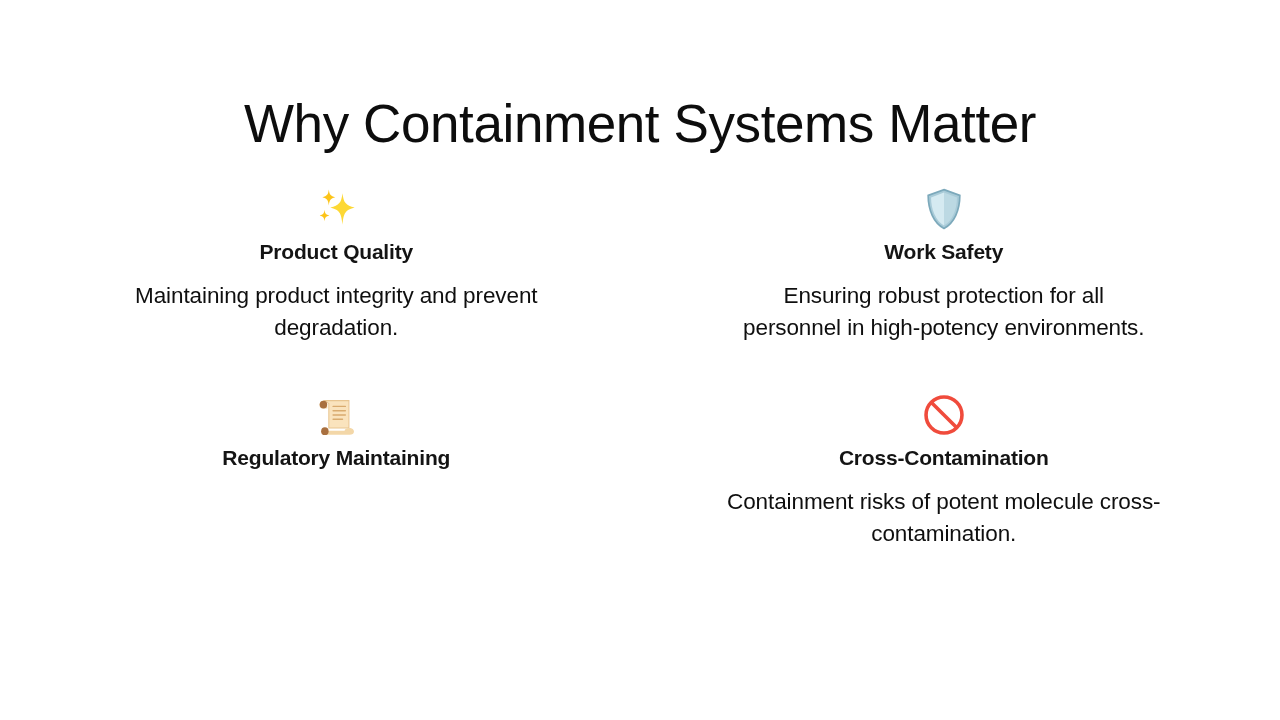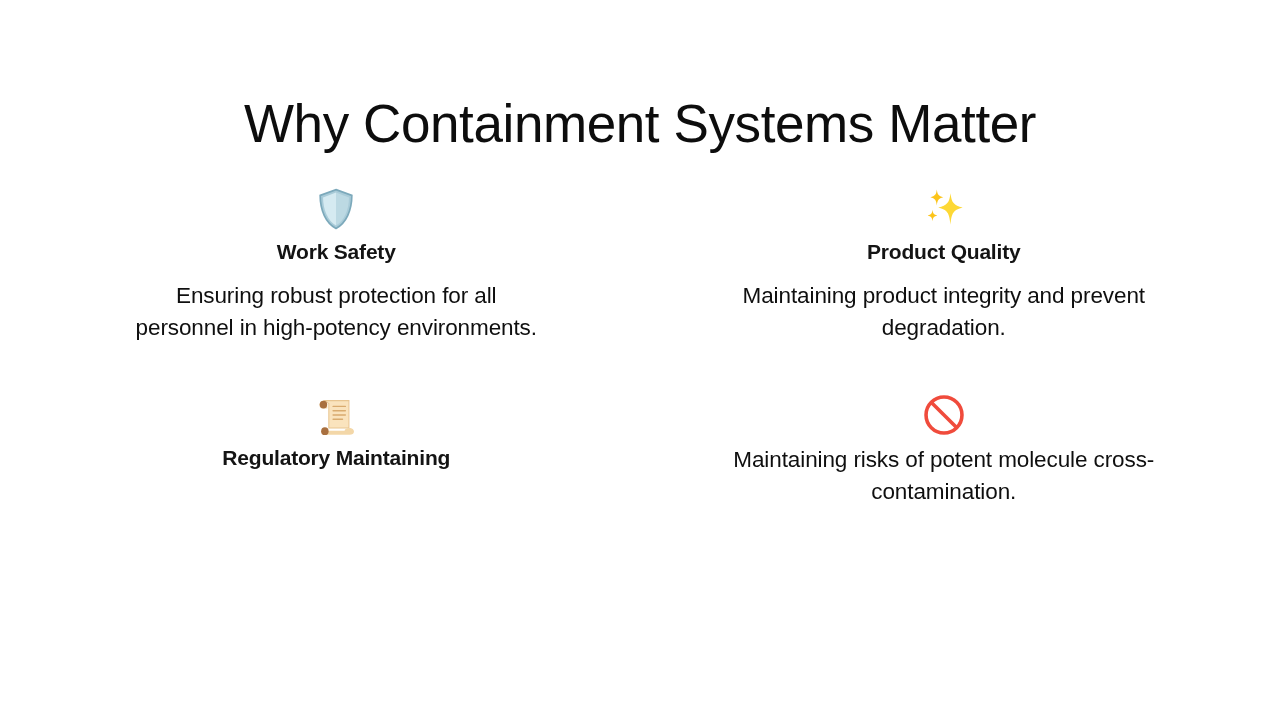--- a/index.html
+++ b/index.html
@@ -98,43 +98,43 @@
 </style>
 </head>
 <body>
 
 <div class="slide">
 
   <h1 class="slide-title">Why Containment Systems Matter</h1>
 
   <div class="feature-grid">
 
+    <div class="feature-card card-product-quality">
+      <span class="feature-icon">
+        <svg viewBox="0 0 64 64" xmlns="http://www.w3.org/2000/svg">
+          <path d="M41 10 C42.6 23.5 45.5 26.4 58 30 C45.5 33.6 42.6 36.5 41 54 C39.4 36.5 36.5 33.6 24 30 C36.5 26.4 39.4 23.5 41 10 Z" fill="#fdd835"></path>
+          <path d="M22 5 C22.9 12.3 24.4 13.8 31 15.8 C24.4 17.8 22.9 19.3 22 27 C21.1 19.3 19.6 17.8 13 15.8 C19.6 13.8 21.1 12.3 22 5 Z" fill="#fcc419"></path>
+          <path d="M16 33 C16.7 38.4 17.8 39.5 22.6 41 C17.8 42.5 16.7 43.6 16 49 C15.3 43.6 14.2 42.5 9.4 41 C14.2 39.5 15.3 38.4 16 33 Z" fill="#fcc419"></path>
+        </svg>
+      </span>
+      <div class="feature-heading">Product Quality</div>
+      <p class="feature-body">Maintaining product integrity and prevent degradation.</p>
+    </div>
+
     <div class="feature-card card-work-safety">
       <span class="feature-icon">
         <svg viewBox="0 0 64 64" xmlns="http://www.w3.org/2000/svg">
           <path d="M32 5 L54 13 C54 34 46 52 32 59 C18 52 10 34 10 13 Z" fill="#a9cbd8"></path>
           <path d="M32 9 L50 16 C50 33 43.5 48.5 32 55 Z" fill="#bcd9e3"></path>
           <path d="M32 9 L14 16 C14 33 20.5 48.5 32 55 Z" fill="#d5eaf1"></path>
           <path d="M32 5 L54 13 C54 34 46 52 32 59 C18 52 10 34 10 13 Z" fill="none" stroke="#7ca9bb" stroke-width="2.4"></path>
         </svg>
       </span>
       <div class="feature-heading">Work Safety</div>
       <p class="feature-body">Ensuring robust protection for all personnel in high-potency environments.</p>
-    </div>
-
-    <div class="feature-card card-product-quality">
-      <span class="feature-icon">
-        <svg viewBox="0 0 64 64" xmlns="http://www.w3.org/2000/svg">
-          <path d="M41 10 C42.6 23.5 45.5 26.4 58 30 C45.5 33.6 42.6 36.5 41 54 C39.4 36.5 36.5 33.6 24 30 C36.5 26.4 39.4 23.5 41 10 Z" fill="#fdd835"></path>
-          <path d="M22 5 C22.9 12.3 24.4 13.8 31 15.8 C24.4 17.8 22.9 19.3 22 27 C21.1 19.3 19.6 17.8 13 15.8 C19.6 13.8 21.1 12.3 22 5 Z" fill="#fcc419"></path>
-          <path d="M16 33 C16.7 38.4 17.8 39.5 22.6 41 C17.8 42.5 16.7 43.6 16 49 C15.3 43.6 14.2 42.5 9.4 41 C14.2 39.5 15.3 38.4 16 33 Z" fill="#fcc419"></path>
-        </svg>
-      </span>
-      <div class="feature-heading">Product Quality</div>
-      <p class="feature-body">Maintaining product integrity and prevent degradation.</p>
     </div>
 
     <div class="feature-card card-regulatory">
       <span class="feature-icon">
         <svg viewBox="0 0 64 64" xmlns="http://www.w3.org/2000/svg">
           <path d="M16 12 H50 V50 H22 V16 Z" fill="#fae3bd"></path>
           <path d="M16 12 H50 V50 H22 V16 Z" fill="none" stroke="#e8c591" stroke-width="1.4"></path>
           <g stroke="#d9ab6f" stroke-width="2" stroke-linecap="round">
             <line x1="28" y1="20" x2="45" y2="20"></line>
             <line x1="28" y1="26" x2="45" y2="26"></line>
@@ -150,17 +150,18 @@
       <div class="feature-heading">Regulatory Maintaining</div>
     </div>
 
     <div class="feature-card card-cross-contamination">
       <span class="feature-icon">
         <svg viewBox="0 0 64 64" xmlns="http://www.w3.org/2000/svg">
           <circle cx="32" cy="32" r="25" fill="none" stroke="#f04b3c" stroke-width="5"></circle>
           <line x1="14.5" y1="14.5" x2="49.5" y2="49.5" stroke="#f04b3c" stroke-width="5" stroke-linecap="butt"></line>
         </svg>
       </span>
-      <p class="feature-body">Maintaining risks of potent molecule cross-contamination.</p>
+      <div class="feature-heading">Cross-Contamination</div>
+      <p class="feature-body">Containment risks of potent molecule cross-contamination.</p>
     </div>
 
   </div>
 </div>
 
 </body></html>

